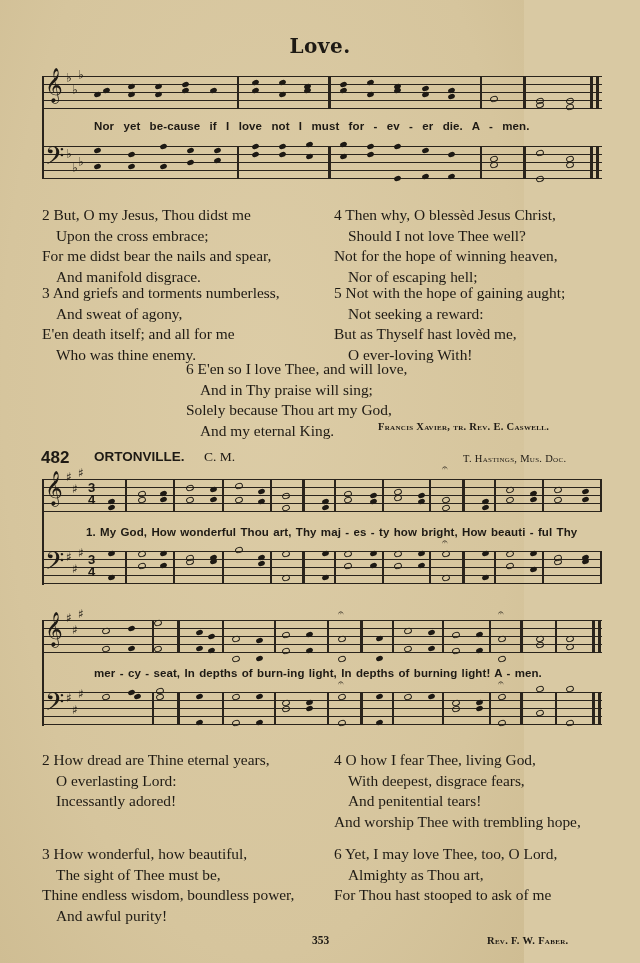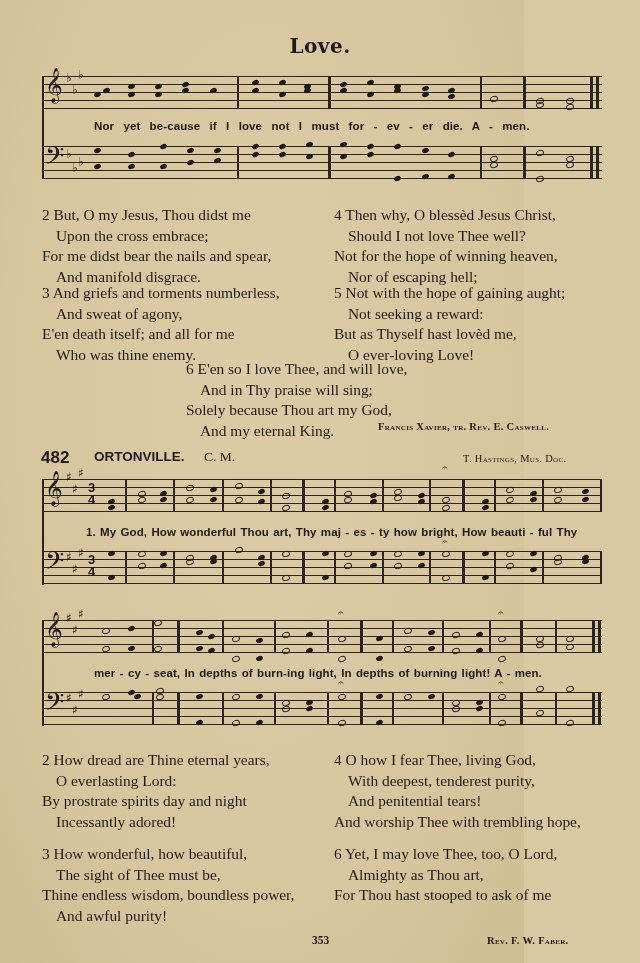--- a/index.html
+++ b/index.html
@@ -164,21 +164,21 @@
   <div class="verse" style="left:334px;top:205px;">
     <span class="ln"><span>4</span> <span>Then why, O blessèd Jesus Christ,</span></span>
     <span class="ln ind">Should I not love Thee well?</span>
     <span class="ln">Not for the hope of winning heaven,</span>
     <span class="ln ind">Nor of escaping hell;</span>
   </div>
   <div class="verse" style="left:334px;top:283px;">
     <span class="ln"><span>5</span> <span>Not with the hope of gaining aught;</span></span>
     <span class="ln ind">Not seeking a reward:</span>
     <span class="ln">But as Thyself hast lovèd me,</span>
-    <span class="ln ind">O ever-loving Love!</span>
+    <span class="ln ind">O ever-loving With!</span>
   </div>
   <div class="verse" style="left:186px;top:359px;">
     <span class="ln"><span>6</span> <span>E'en so I love Thee, and will love,</span></span>
     <span class="ln ind">And in Thy praise will sing;</span>
     <span class="ln">Solely because Thou art my God,</span>
     <span class="ln ind">And my eternal King.</span>
   </div>
   <div class="credit" style="left:378px;top:421px;">Francis Xavier, tr. Rev. E. Caswell.</div>
 
   <div class="hymnnum" style="left:41px;top:448px;">482</div>
@@ -448,32 +448,31 @@
       <div class="note open" style="left:494px;top:94px;"></div>
     <div class="note open" style="left:524px;top:70px;"></div>
       <div class="note open" style="left:524px;top:104px;"></div>
 
     <div class="lyric" style="left:52px;top:51px;word-spacing:1px;">mer - cy - seat,     In  depths of burn-ing light,    In depths of burning light!   A - men.</div>
   </div>
 
   <div class="verse" style="left:42px;top:750px;">
     <span class="ln"><span>2</span> <span>How dread are Thine eternal years,</span></span>
     <span class="ln ind">O everlasting Lord:</span>
-    <span class="ln">By prostrate spirits day and night</span>
     <span class="ln ind">Incessantly adored!</span>
   </div>
   <div class="verse" style="left:42px;top:844px;">
     <span class="ln"><span>3</span> <span>How wonderful, how beautiful,</span></span>
     <span class="ln ind">The sight of Thee must be,</span>
     <span class="ln">Thine endless wisdom, boundless power,</span>
     <span class="ln ind">And awful purity!</span>
   </div>
   <div class="verse" style="left:334px;top:750px;">
     <span class="ln"><span>4</span> <span>O how I fear Thee, living God,</span></span>
-    <span class="ln ind">With deepest, tenderest purity,</span>
+    <span class="ln ind">With deepest, disgrace fears,</span>
     <span class="ln ind">And penitential tears!</span>
     <span class="ln">And worship Thee with trembling hope,</span>
   </div>
   <div class="verse" style="left:334px;top:844px;">
     <span class="ln"><span>6</span> <span>Yet, I may love Thee, too, O Lord,</span></span>
     <span class="ln ind">Almighty as Thou art,</span>
     <span class="ln">For Thou hast stooped to ask of me</span>
   </div>
 
   <div class="pagenum" style="left:312px;top:934px;">353</div>

